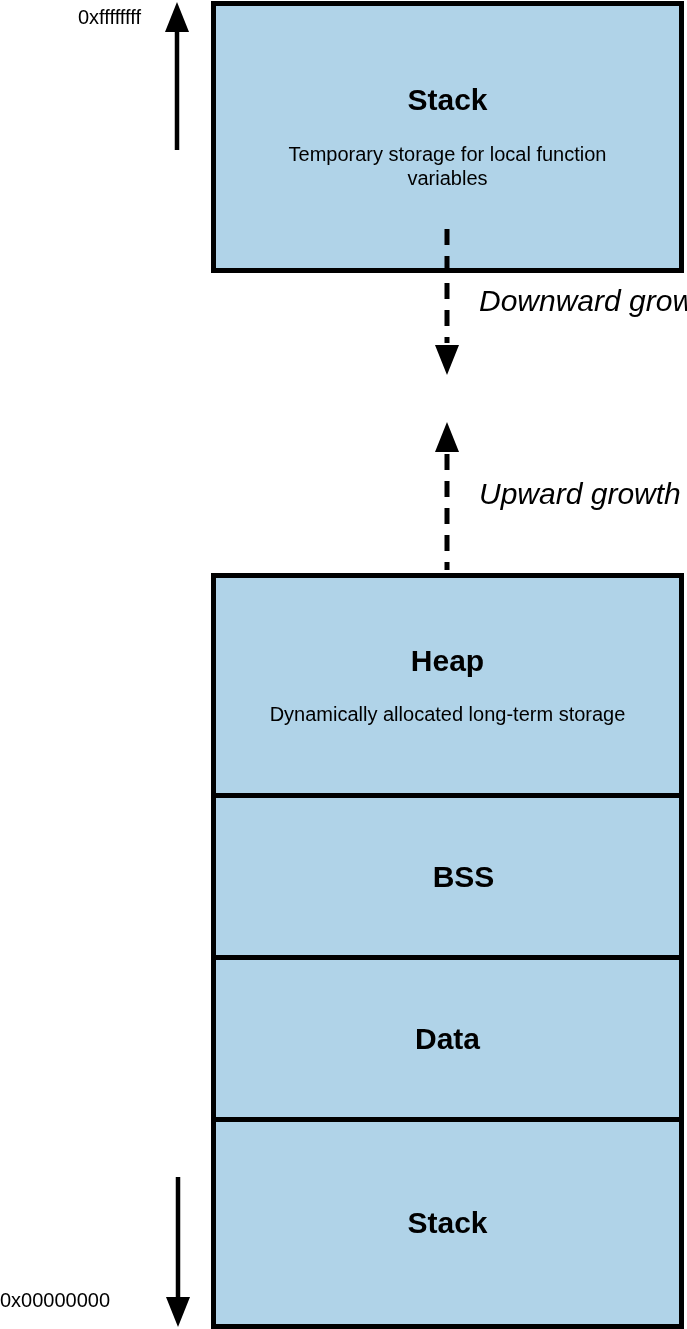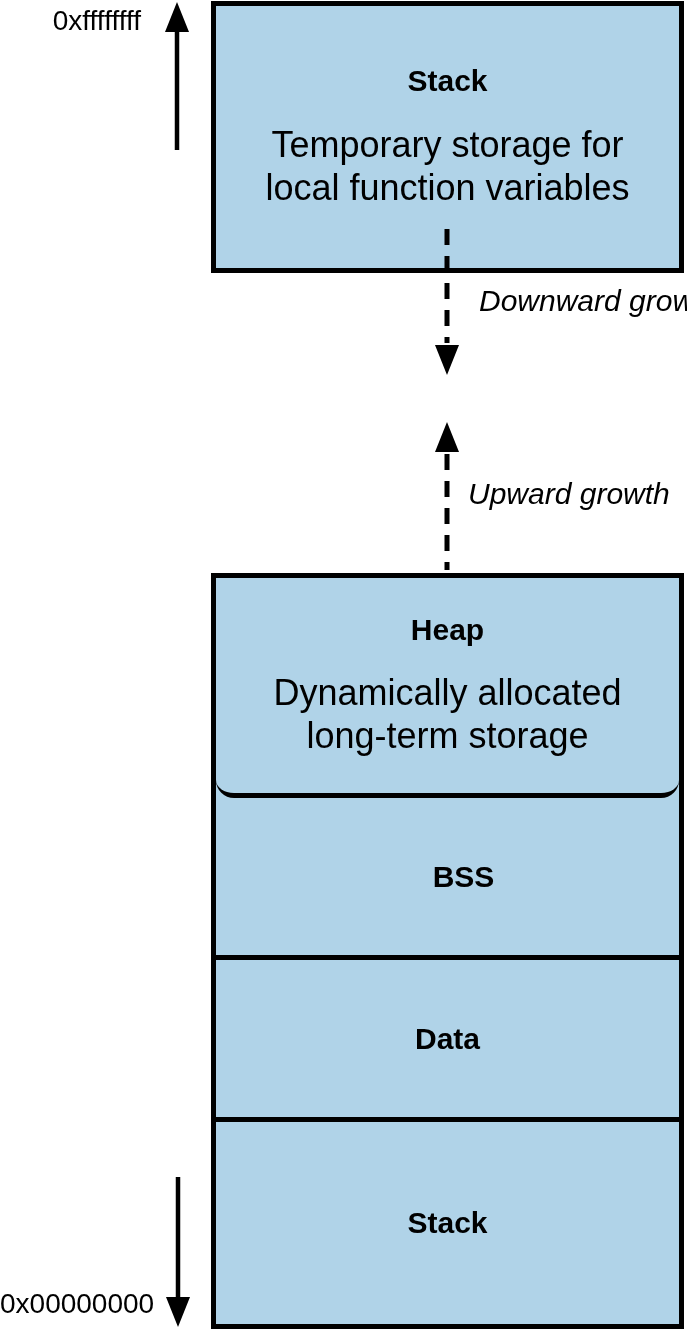--- a/index.html
+++ b/index.html
@@ -21,37 +21,37 @@
     gap:26px; text-align:center;
   }
   #box-lower { top:573px; height:756px;
     display:flex; flex-direction:column;
   }
   .segment {
     display:flex; flex-direction:column; align-items:center; justify-content:center;
     text-align:center; box-sizing:border-box;
   }
   .segment.divided { border-bottom:5px solid #000; }
-  #seg-heap { height:220px; gap:26px;border-radius:18px; }
+  #seg-heap { height:220px; gap:26px; }
   #seg-bss  { height:162px; gap:15px;padding-left:32px; }
   #seg-data { height:162px; gap:15px; }
   #seg-text { flex:1; gap:26px; }
 
   .seg-title { font-weight:bold; font-size:30px; line-height:1.05; }
-  .seg-desc  { font-size:36px; line-height:1.2; max-width:368px; }
+  .seg-desc  { font-size:20px; line-height:1.2; max-width:368px; }
 
   
-  .addr-label { position:absolute; font-size:28px; line-height:1.1; white-space:nowrap; }
+  .addr-label { position:absolute; font-size:20px; line-height:1.1; white-space:nowrap; }
   #addr-high { left:0; width:141px; top:6px;    text-align:right; }
   #addr-low  { left:0; width:131px; top:1289px; text-align:left; }
 
   
   .growth-label { position:absolute; font-style:italic; font-size:30px; white-space:nowrap; }
   #label-down { left:479px; top:284px; }
-  #label-up   { left:468px; top:477px; }
+  #label-up   { left:479px; top:477px; }
 
   
   .arrow-svg { position:absolute; display:block; }
   #arrow-up-solid   { left:163px; top:2px;    }
   #arrow-down-solid { left:164px; top:1177px; }
   #arrow-down-dash  { left:433px; top:227px;  }
   #arrow-up-dash    { left:433px; top:422px;  }
   .arrow-svg line    { stroke:#000; stroke-width:4.5px; }
   .arrow-svg polygon { fill:#000; }
   .dashline { stroke-dasharray:16 11; stroke-width:5px !important; }

